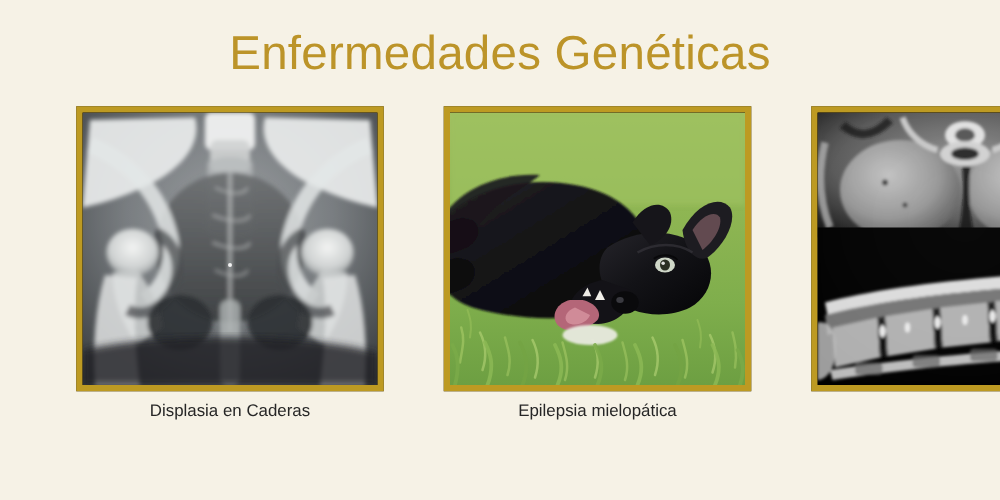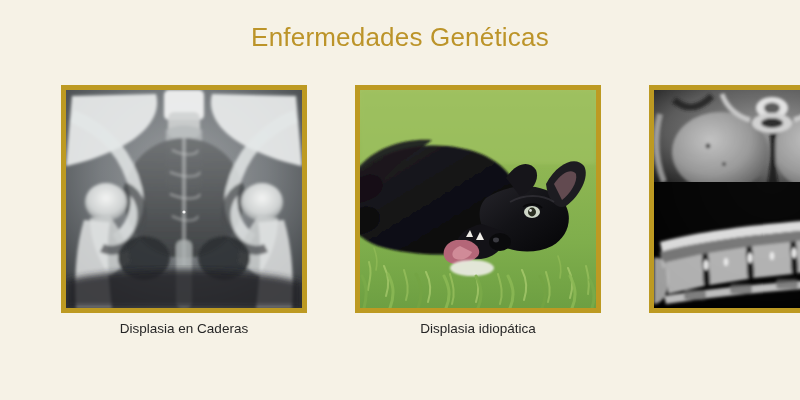--- a/index.html
+++ b/index.html
@@ -18,21 +18,21 @@
     width: 800px;
     height: 400px;
     background: #f6f2e6;
   }
   .title {
     position: absolute;
     top: 22px;
     left: 0;
     width: 800px;
     text-align: center;
-    font-size: 26px;
+    font-size: 38px;
     font-weight: 400;
     letter-spacing: 0.2px;
     color: #bc9429;
     font-family: "Liberation Sans", sans-serif;
   }
   .cards {
     position: absolute;
     top: 85px;
     left: 0;
     width: 800px;
@@ -241,21 +241,21 @@
             <path d="M58 218 C64 202 60 192 56 184" stroke="#74a444" stroke-width="3" fill="none"></path>
             <path d="M86 218 C92 204 88 194 84 186" stroke="#8cb955" stroke-width="3" fill="none"></path>
             <path d="M118 218 C124 204 120 194 116 186" stroke="#7bab49" stroke-width="3" fill="none"></path>
             <path d="M150 218 C156 204 152 194 148 186" stroke="#8cb955" stroke-width="3" fill="none"></path>
             <path d="M182 218 C188 204 184 194 180 186" stroke="#74a444" stroke-width="3" fill="none"></path>
             <path d="M212 218 C218 204 214 194 210 186" stroke="#8cb955" stroke-width="3" fill="none"></path>
             <path d="M232 218 C236 206 234 198 230 190" stroke="#7bab49" stroke-width="3" fill="none"></path>
           </g>
         </svg>
       </div>
-      <div class="caption">Displasia idiopática</div>
+      <div class="caption">Epilepsia mielopática</div>
     </div>
 
     <div class="card">
       <div class="frame">
         <svg viewBox="0 0 236 218" preserveAspectRatio="none">
           <defs>
             <radialGradient id="mrbg" cx="50%" cy="40%" r="75%">
               <stop offset="0%" stop-color="#9a9a9a"></stop>
               <stop offset="60%" stop-color="#5c5c5c"></stop>
               <stop offset="100%" stop-color="#111111"></stop>

